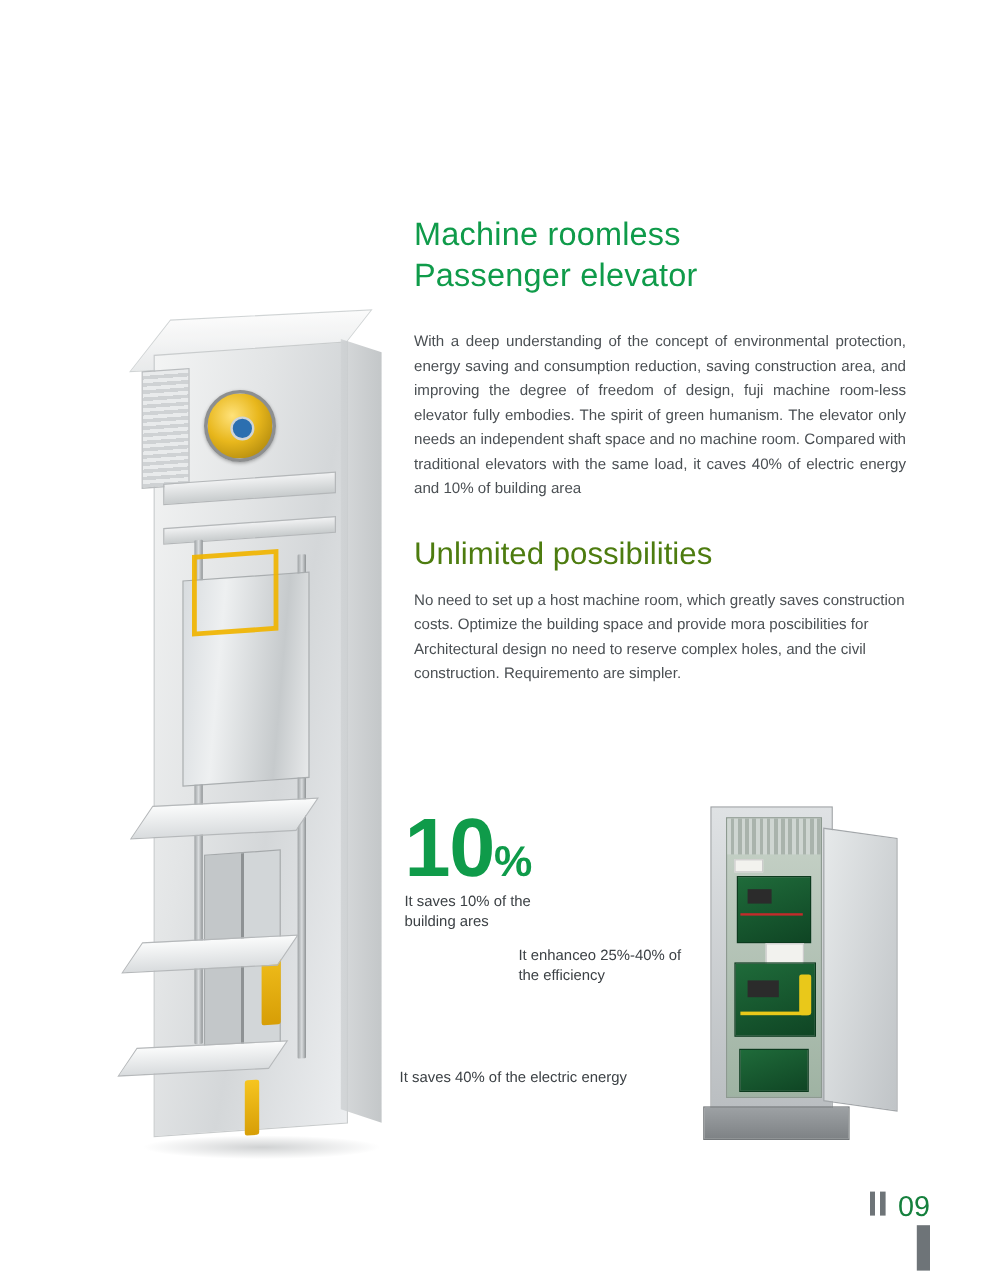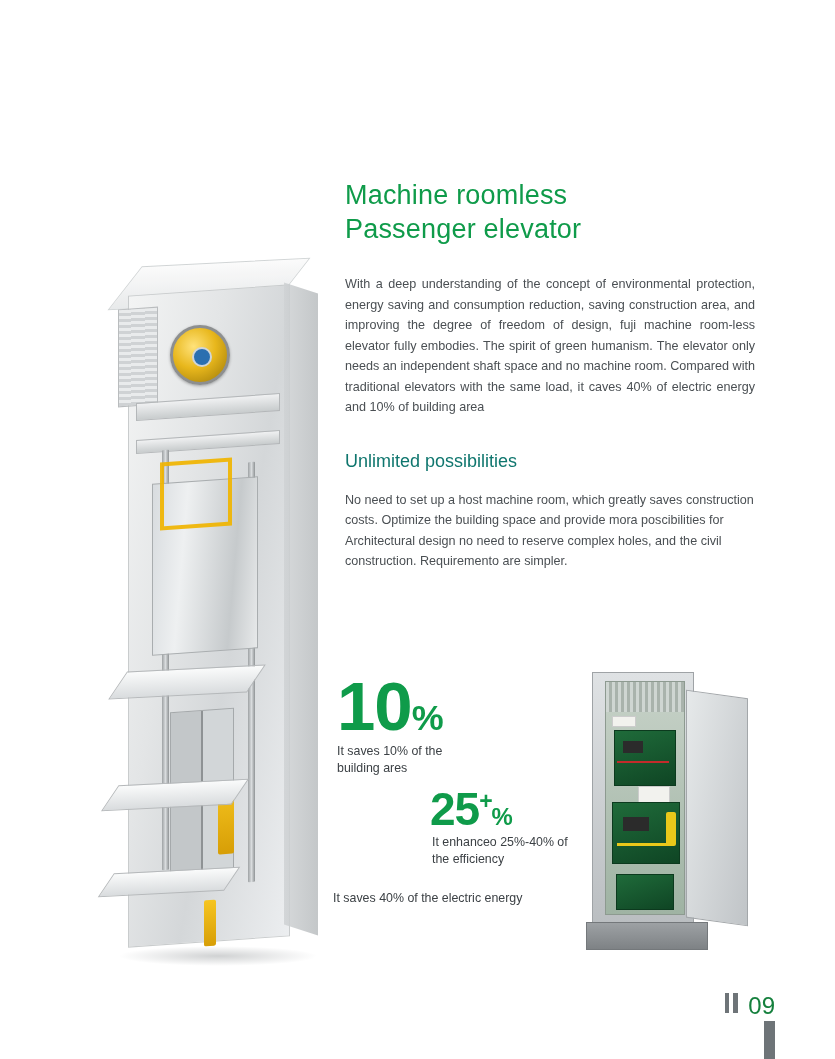--- a/index.html
+++ b/index.html
@@ -190,22 +190,22 @@
     padding-top: 178px;
   }
   .body-text {
     color: #4a4f53;
     font-size: 12.6px;
     line-height: 20.5px;
     text-align: justify;
     margin: 28px 0 0 0;
   }
   .subtitle {
-    color: #0f766e;
-    font-size: 18px;
+    color: #4d7c0f;
+    font-size: 26px;
     line-height: 26px;
     font-weight: 400;
     margin: 30px 0 0 0;
   }
   .body-text-2 {
     color: #4a4f53;
     font-size: 12.6px;
     line-height: 20.5px;
     margin: 16px 0 16px 0;
   }
@@ -393,21 +393,20 @@
 Architectural design no need to reserve complex holes, and the civil construction. Requiremento are simpler.</p>
   </div>
 
   <div class="stat stat-10">
     <div class="num"><span>10</span><span class="pct">%</span></div>
     <div class="cap" style="white-space: pre-line;">It saves 10% of the
 building ares</div>
   </div>
 
   <div class="stat stat-25">
-    <div class="num"><span>25</span><span class="sup">+</span><span class="pct">%</span></div>
     <div class="cap" style="white-space: pre-line;">It enhanceo 25%-40% of
 the efficiency</div>
   </div>
 
   <div class="stat stat-40">
     <div class="cap" style="white-space: pre-line;">It saves 40% of the electric energy</div>
   </div>
 
   <div class="photo">
     <div class="cab-body">

